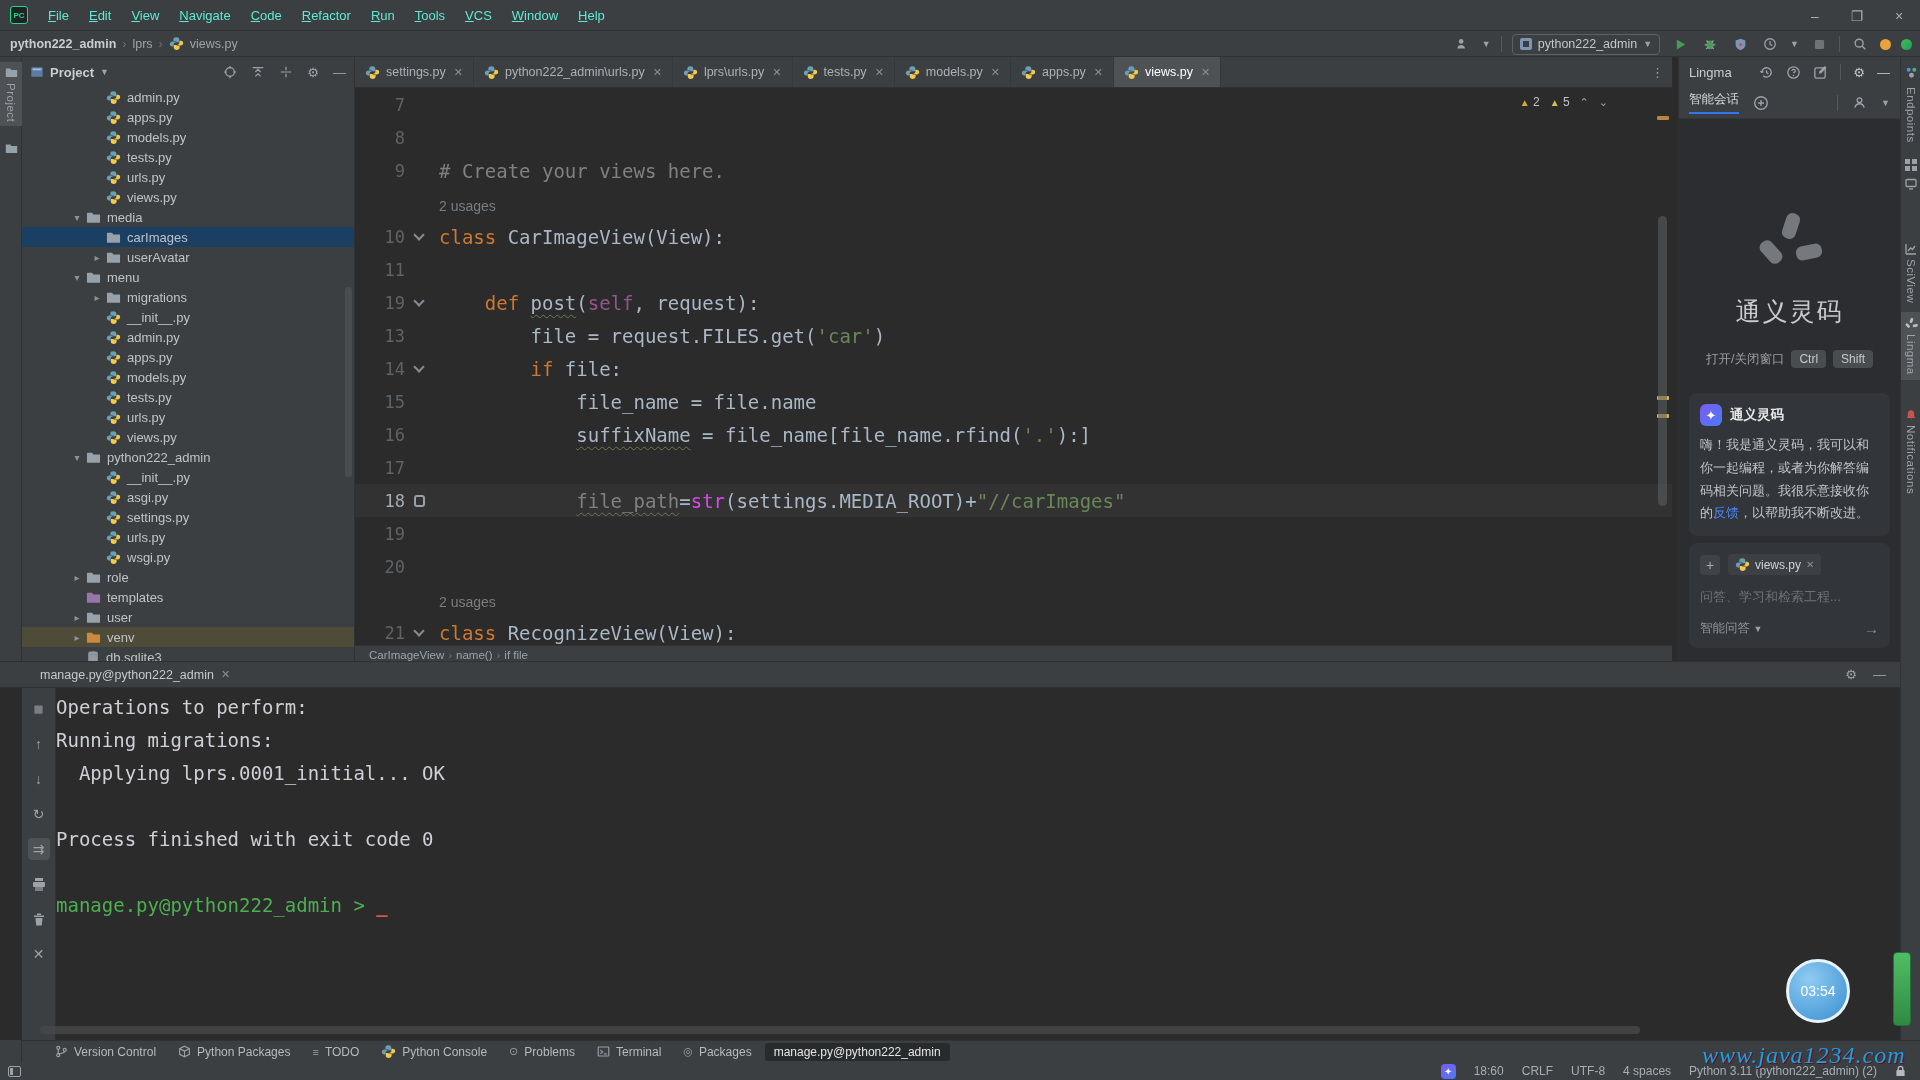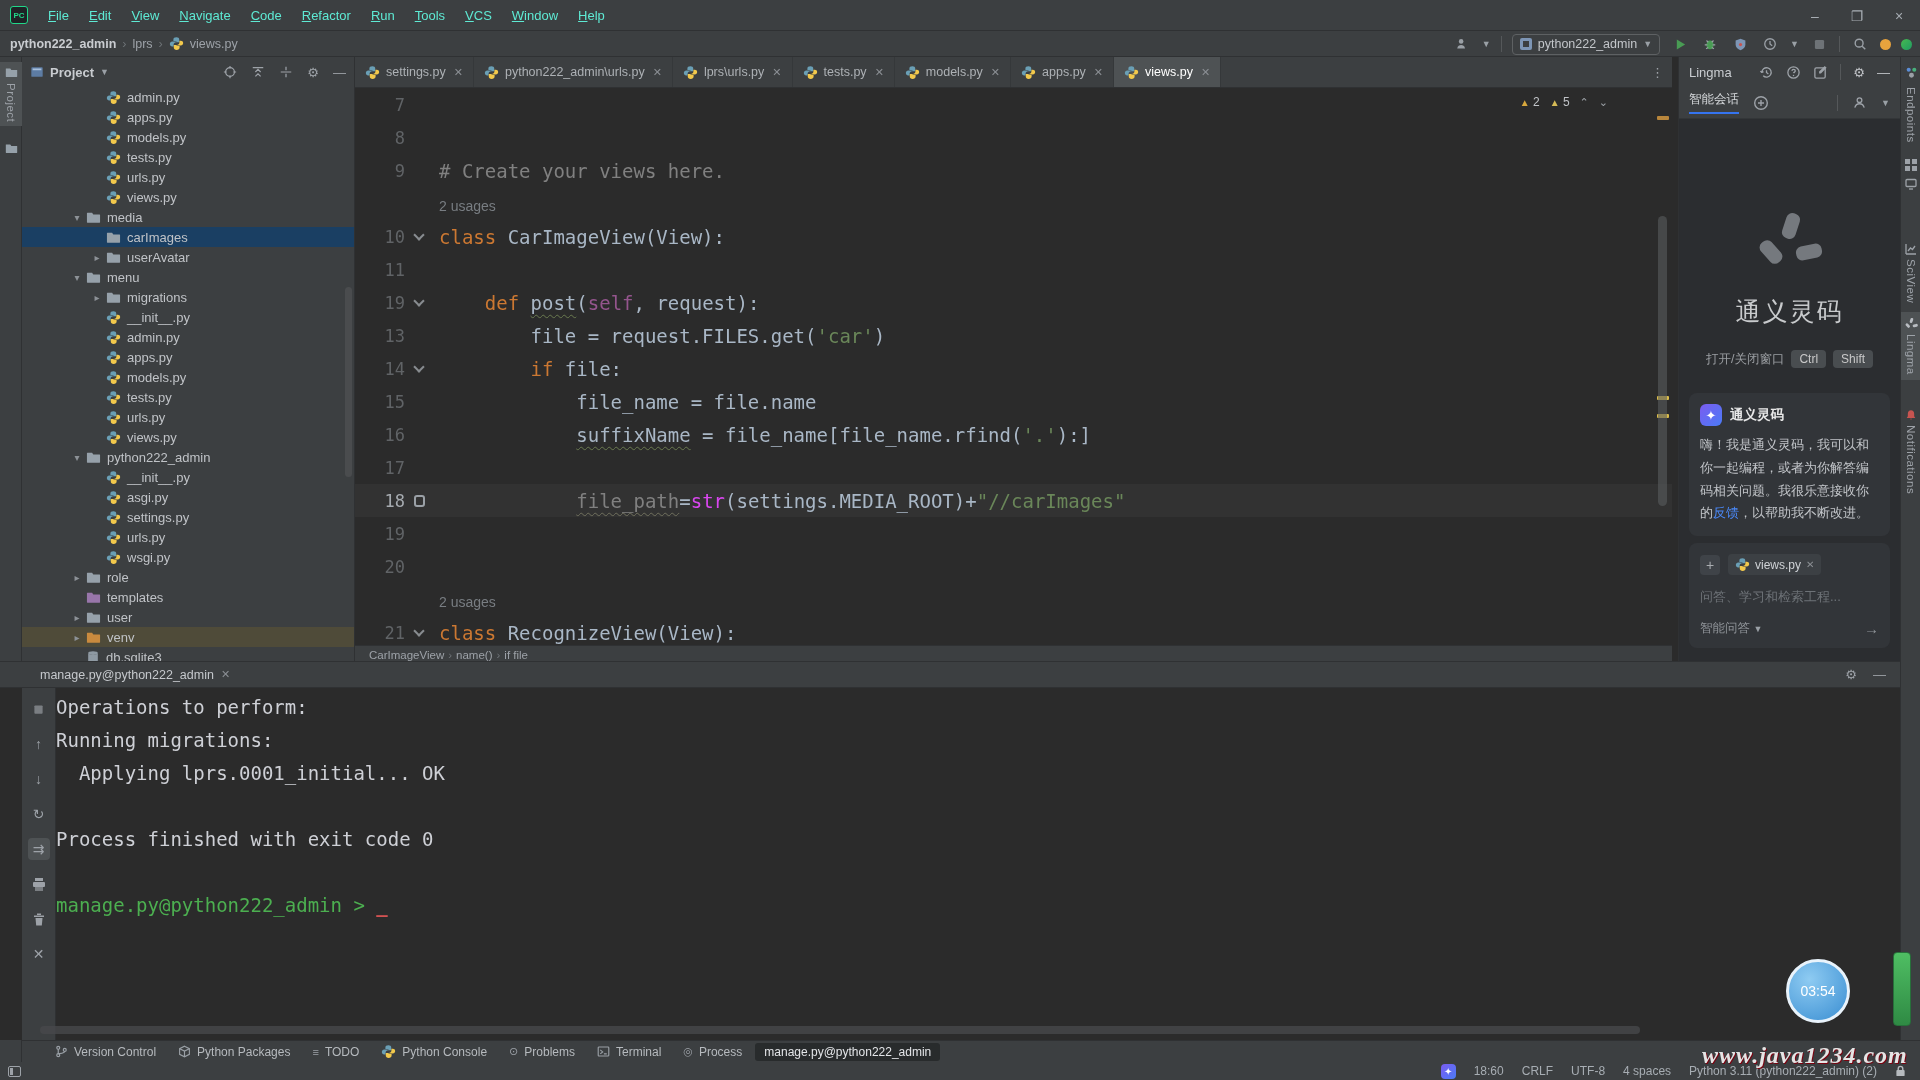--- a/index.html
+++ b/index.html
@@ -155,22 +155,22 @@
 .bb-item.active{background:#282b2c;color:#e3e5e8}
 .bb-glyph{color:#9da2a8;font-size:11px}
 
 
 #statusbar{position:absolute;left:0;top:1062px;width:1920px;height:18px;background:#3c3f41;display:flex;align-items:center;font-size:12px;color:#a7adb3}
 #sb-toggle{width:13px;height:11px;border:1px solid #9da2a8;border-radius:2px;margin-left:8px;position:relative}
 #sb-toggle:after{content:"";position:absolute;left:1px;top:1px;bottom:1px;width:3px;background:#9da2a8}
 #sb-right{margin-left:auto;display:flex;align-items:center;gap:18px;margin-right:14px}
 #sb-lingma{width:15px;height:15px;border-radius:4px;background:linear-gradient(135deg,#7b5cf0,#4a7bf6);
   color:#fff;font-size:10px;display:flex;align-items:center;justify-content:center}
-#watermark{position:absolute;left:1702px;top:1042px;color:#e5e5e5;font-family:"Liberation Serif",serif;
-  font-style:italic;font-weight:bold;font-size:24px;letter-spacing:1px;z-index:60;text-shadow:1px 1px 0 #7a0310}
+#watermark{position:absolute;left:1702px;top:1042px;color:#0ea5e9;font-family:"Liberation Serif",serif;
+  font-style:italic;font-weight:normal;font-size:24px;letter-spacing:1px;z-index:60;text-shadow:1px 1px 0 #7a0310}
 </style>
 </head>
 <body>
 
 <div id="root">
 
   <div id="titlebar">
     <div id="app-logo">PC</div>
     <div id="menu-bar" style="display:flex">
         <span class="menu-item"><u>F</u>ile</span>
@@ -969,21 +969,21 @@
         <span class="icon">
           <svg width="13" height="13" viewBox="0 0 16 16" fill="none" stroke="#9aa0a6" stroke-width="1.4">
             <rect x="1.5" y="2.5" width="13" height="11" rx="1"></rect>
             <path d="M4 6l3 2.5L4 11M8.5 11H12"></path>
           </svg>
         </span>
         <span>Terminal</span>
       </div>
       <div class="bb-item">
         <span class="bb-glyph">◎</span>
-        <span>Process</span>
+        <span>Packages</span>
       </div>
       <div class="bb-item active">
         <span>manage.py@python222_admin</span>
       </div>
     </div>
 
   <div id="statusbar">
     <span id="sb-toggle"></span>
     <span id="sb-right">
       <span id="sb-lingma">✦</span>

